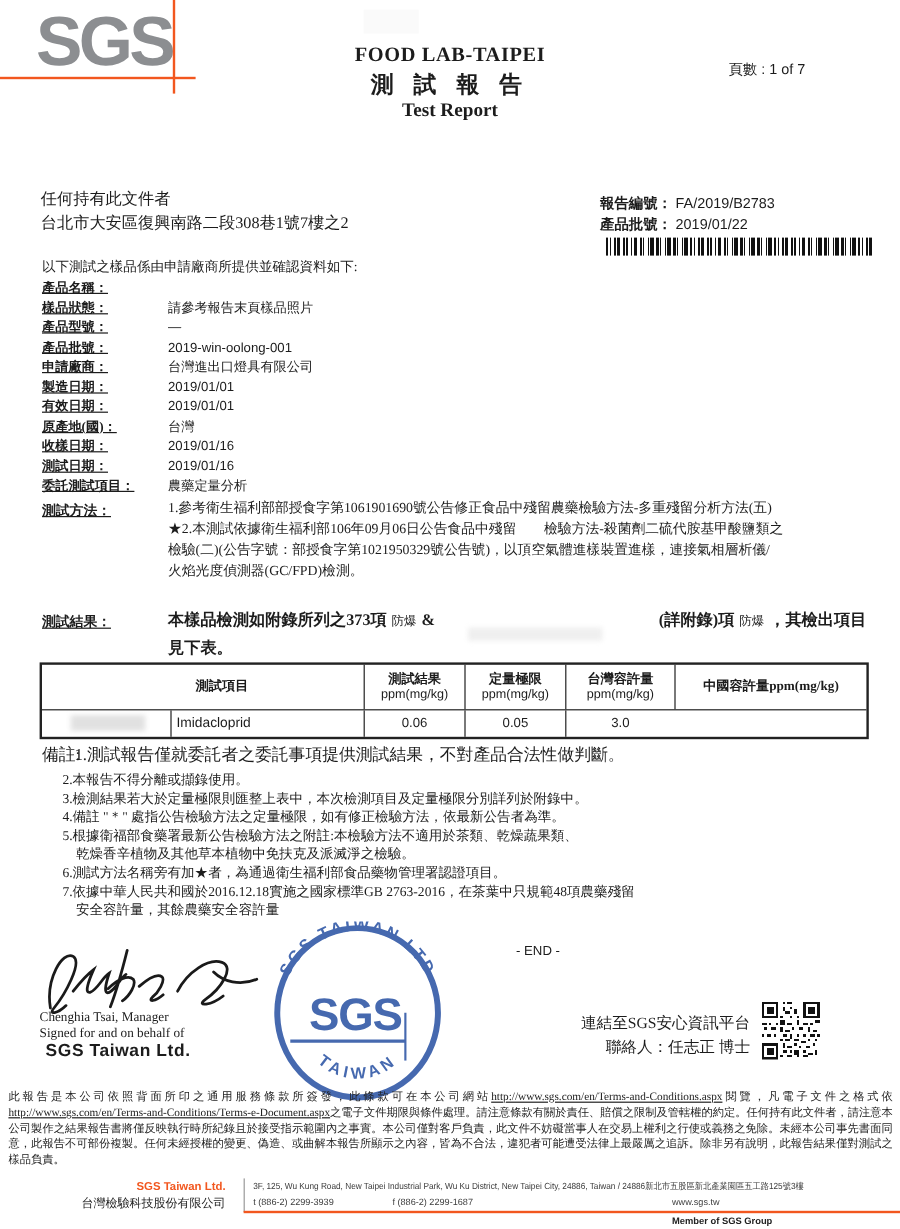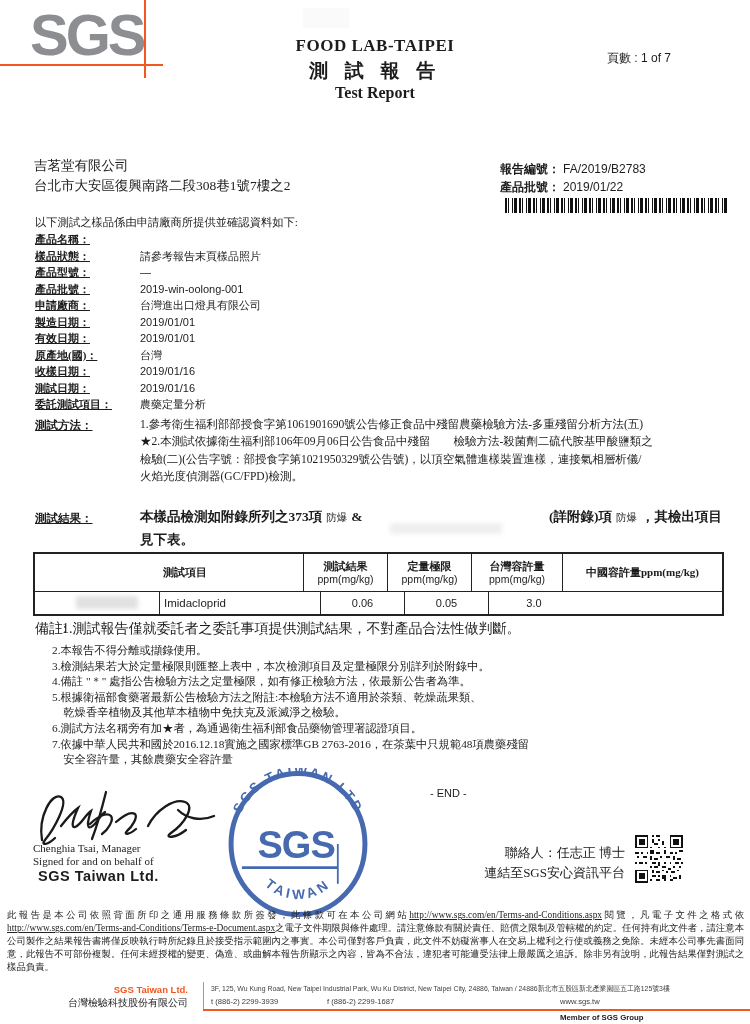--- a/index.html
+++ b/index.html
@@ -47,21 +47,21 @@
 
   .res-line1{left:140px;top:508px;width:582px;display:flex;align-items:baseline;font-size:13.5px;font-weight:bold;}
   .res-overlay{font-family:"Liberation Sans",sans-serif;font-weight:normal;font-size:10.5px;color:#2a2a2a;margin:0 4px;}
   .res-gap{flex:1;position:relative;min-width:80px;}
   .res-smudge{position:absolute;left:15%;top:2px;width:60%;height:11px;background:#efefef;filter:blur(2px);}
   .res-line2{left:140px;top:531px;font-size:13.5px;font-weight:bold;}
 
   
   .tbl{left:33px;top:552px;width:687px;border:2px solid #222;background:#fff;}
   .thead{display:grid;grid-template-columns:268px 84px 84px 91px 1fr;height:37px;}
-  .tbody{display:grid;grid-template-columns:107px 161px 84px 84px 91px 1fr;height:22px;border-top:1.5px solid #222;padding-left:17px;}
+  .tbody{display:grid;grid-template-columns:107px 161px 84px 84px 91px 1fr;height:22px;border-top:1.5px solid #222;}
   .td{border-left:1px solid #222;display:flex;flex-direction:column;align-items:center;justify-content:center;text-align:center;font-size:11px;line-height:13px;overflow:visible;position:relative;}
   .td.first{border-left:none;margin-left:32px;}
   .td .hz{font-weight:bold;}
   .td .hp{font-family:"Liberation Sans",sans-serif;font-size:10.5px;}
   .td.name{flex-direction:row;justify-content:flex-start;padding-left:4px;font-family:"Liberation Sans",sans-serif;font-size:11.5px;}
   .td.num{font-family:"Liberation Sans",sans-serif;font-size:11px;}
   .row-smudge{position:absolute;left:-8px;top:4px;width:62px;height:13px;background:#c9c9c9;filter:blur(2px);opacity:.55;}
 
   
   .notes-label{left:35px;top:620px;font-size:14px;}
@@ -108,21 +108,21 @@
   <div class="abs logo-text">SGS</div>
   <div class="abs crop-h"></div>
   <div class="abs crop-v"></div>
   <div class="abs faded-artifact"></div>
 
   <div class="abs ctr lab-name b">FOOD LAB-TAIPEI</div>
   <div class="abs ctr title-cn b">測 試 報 告</div>
   <div class="abs ctr title-en b">Test Report</div>
   <div class="abs page-label sans">頁數 : 1 of 7</div>
 
-  <div class="abs app-name">吉茗堂有限公司</div>
+  <div class="abs app-name">任何持有此文件者</div>
   <div class="abs app-addr">台北市大安區復興南路二段308巷1號7樓之2</div>
 
   <div class="abs meta-line" style="left:500px;top:161px;">
     <span class="b">報告編號：</span>
     <span class="sans">FA/2019/B2783</span>
   </div>
   <div class="abs meta-line" style="left:500px;top:179px;">
     <span class="b">產品批號：</span>
     <span class="sans">2019/01/22</span>
   </div>
@@ -266,22 +266,22 @@
     </defs>
     <ellipse cx="80" cy="84" rx="74" ry="78" fill="none" class="stamp-stroke" stroke-width="5.5"></ellipse>
     <text class="stamp-text arc-top"><textPath href="#arcTop" startOffset="50%" text-anchor="middle">SGS TAIWAN LTD</textPath></text>
     <text class="stamp-text arc-bot"><textPath href="#arcBot" startOffset="50%" text-anchor="middle">TAIWAN</textPath></text>
     <text x="78" y="100" text-anchor="middle" class="stamp-center">SGS</text>
     <line x1="18" y1="110" x2="124" y2="110" class="stamp-stroke" stroke-width="3"></line>
     <line x1="124" y1="84" x2="124" y2="128" class="stamp-stroke" stroke-width="2"></line>
   </svg>
 
   <div class="abs platform">
+    <div>連結至SGS安心資訊平台</div>
     <div>聯絡人：任志正 博士</div>
-    <div>連結至SGS安心資訊平台</div>
   </div>
   <svg class="abs qr-svg" width="52" height="48" viewBox="0 0 25 25" shape-rendering="crispEdges">
     <rect x="0" y="0" width="7" height="7" fill="#111"></rect>
       <rect x="1" y="1" width="5" height="5" fill="#fff"></rect>
       <rect x="2" y="2" width="3" height="3" fill="#111"></rect>
     <rect x="18" y="0" width="7" height="7" fill="#111"></rect>
       <rect x="19" y="1" width="5" height="5" fill="#fff"></rect>
       <rect x="20" y="2" width="3" height="3" fill="#111"></rect>
     <rect x="0" y="18" width="7" height="7" fill="#111"></rect>
       <rect x="1" y="19" width="5" height="5" fill="#fff"></rect>

